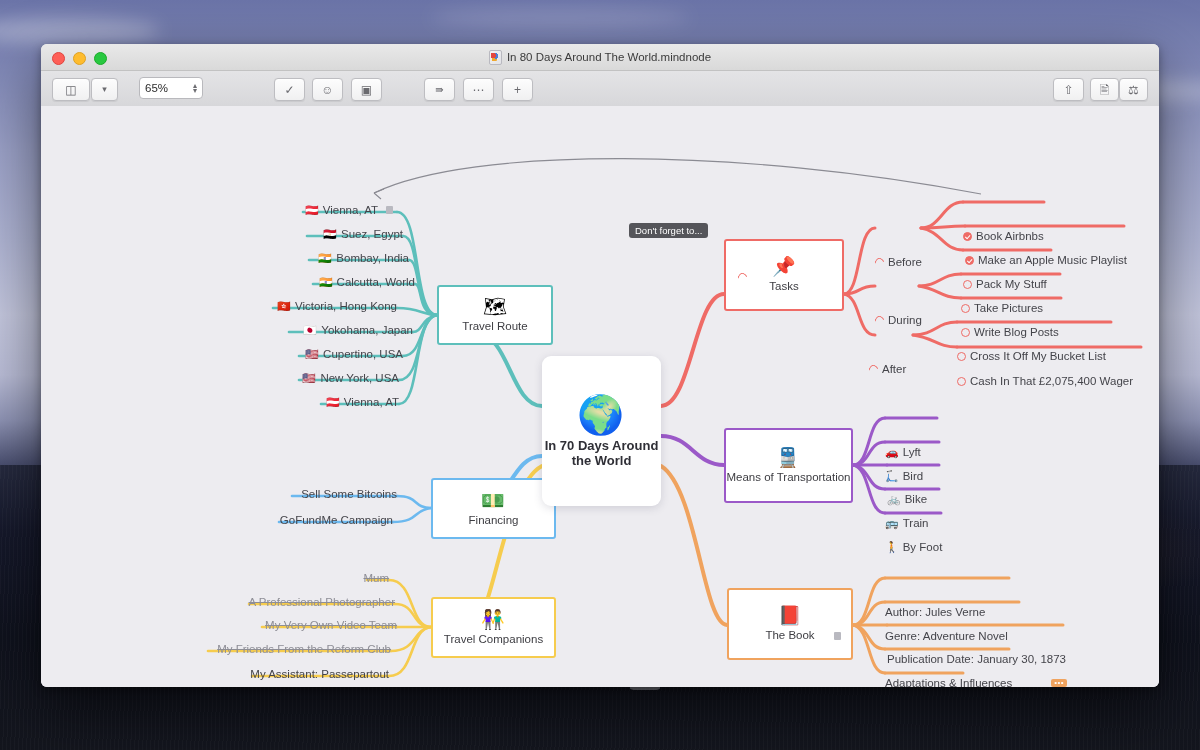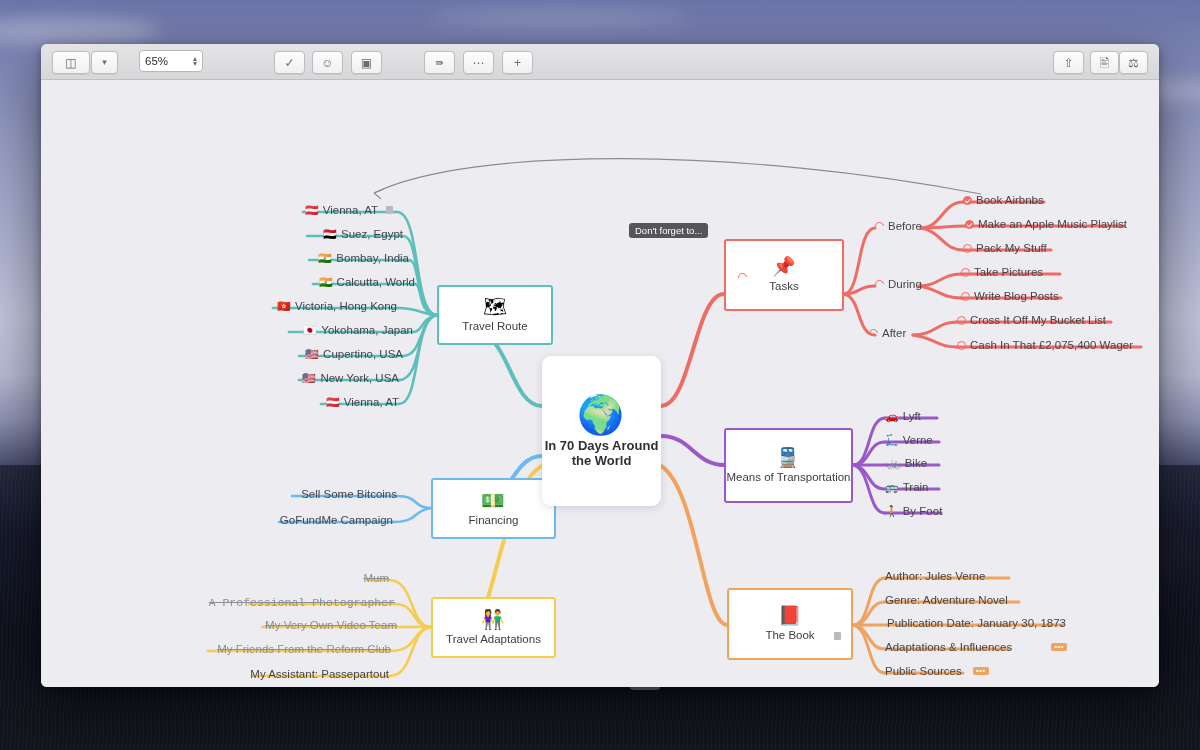--- a/index.html
+++ b/index.html
@@ -109,21 +109,21 @@
 
   .branch-node{border-width:2.5px;border-style:solid;border-radius:3px;z-index:4;}
 
   
   .leaf{
     position:absolute;display:flex;align-items:center;gap:4px;
     font-size:11.5px;color:#44444a;white-space:nowrap;z-index:3;
   }
   .leaf .lico{font-size:11px;line-height:11px;}
   .leaf.done{color:#8e8e96;text-decoration:line-through;}
-  .leaf.rt{justify-content:flex-end;}
+  .leaf.rt{justify-content:flex-end;margin-top:36px;}
   .leaf.lt{justify-content:flex-end;}
 
   .cbox{width:9px;height:9px;border-radius:50%;border:1.5px solid #ef6b66;box-sizing:border-box;display:inline-block;}
   .cbox.checked{background:#ef6b66;border-color:#ef6b66;position:relative;}
   .cbox.checked::after{
     content:"";position:absolute;left:2.2px;top:1px;width:2.2px;height:4.4px;
     border:solid #fff;border-width:0 1.3px 1.3px 0;transform:rotate(42deg);
   }
   .ring{
     width:9px;height:9px;border-radius:50%;box-sizing:border-box;
@@ -150,20 +150,31 @@
 <div id="desktop">
   <div class="cloud" style="left:-30px;top:18px;width:190px;height:26px;"></div>
   <div class="cloud" style="left:1000px;top:80px;width:230px;height:22px;"></div>
   <div class="cloud" style="left:430px;top:8px;width:260px;height:20px;opacity:.5;"></div>
   <div class="ocean"></div>
   <div class="boat"></div>
 </div>
 
 <div id="window">
 
+  <div id="titlebar">
+    <div class="traffic">
+      <div class="tl r"></div>
+      <div class="tl y"></div>
+      <div class="tl g"></div>
+    </div>
+    <div id="doctitle">
+      <span id="docicon"></span>
+      <span>In 80 Days Around The World.mindnode</span>
+    </div>
+  </div>
 
   <div id="toolbar">
     <div class="tb-btn" style="left:11px;width:36px;">
       <span class="tb-ico">◫</span>
     </div>
     <div class="tb-btn" style="left:50px;width:25px;">
       <span class="tb-ico" style="font-size:9px;">▾</span>
     </div>
     <div id="zoomfield">
       <span id="zoomval">65%</span>
@@ -323,21 +334,21 @@
       <span class="nlabel">Travel Route</span>
     </div>
 
     <div class="node branch-node" style="left:390px;top:372px;width:125px;height:61px;border-color:#6cb9ef;">
       <span class="nicon">💵</span>
       <span class="nlabel">Financing</span>
     </div>
 
     <div class="node branch-node" style="left:390px;top:491px;width:125px;height:61px;border-color:#f6cc4e;">
       <span class="nicon">👫</span>
-      <span class="nlabel">Travel Adaptations</span>
+      <span class="nlabel">Travel Companions</span>
     </div>
 
     <div class="node branch-node" style="left:683px;top:133px;width:120px;height:72px;border-color:#ef6b66;">
       <span class="ring" style="position:absolute;left:12px;top:32px;"></span>
       <span class="nicon">📌</span>
       <span class="nlabel">Tasks</span>
     </div>
 
     <div class="node branch-node" style="left:683px;top:322px;width:129px;height:75px;border-color:#9b59c8;">
       <span class="nicon">🚆</span>
@@ -393,21 +404,21 @@
     <div class="leaf lt" style="right:762px;top:382px;">
       <span>Sell Some Bitcoins</span>
     </div>
     <div class="leaf lt" style="right:766px;top:408px;">
       <span>GoFundMe Campaign</span>
     </div>
 
     <div class="leaf lt done" style="right:770px;top:466px;">
       <span>Mum</span>
     </div>
-    <div class="leaf lt done" style="right:764px;top:490px;font-family:Liberation Mono, monospace;">
+    <div class="leaf lt done" style="right:764px;top:490px;">
       <span>A Professional Photographer</span>
     </div>
     <div class="leaf lt done" style="right:762px;top:513px;">
       <span>My Very Own Video Team</span>
     </div>
     <div class="leaf lt done" style="right:768px;top:537px;">
       <span>My Friends From the Reform Club</span>
     </div>
     <div class="leaf lt" style="right:770px;top:562px;">
       <span>My Assistant: Passepartout</span>
@@ -454,21 +465,21 @@
       <span class="cbox"></span>
       <span>Cash In That £2,075,400 Wager</span>
     </div>
 
     <div class="leaf rt" style="left:844px;top:304px;">
       <span class="lico">🚗</span>
       <span>Lyft</span>
     </div>
     <div class="leaf rt" style="left:844px;top:328px;">
       <span class="lico">🛴</span>
-      <span>Verne</span>
+      <span>Bird</span>
     </div>
     <div class="leaf rt" style="left:846px;top:351px;">
       <span class="lico">🚲</span>
       <span>Bike</span>
     </div>
     <div class="leaf rt" style="left:844px;top:375px;">
       <span class="lico">🚌</span>
       <span>Train</span>
     </div>
     <div class="leaf rt" style="left:844px;top:399px;">

